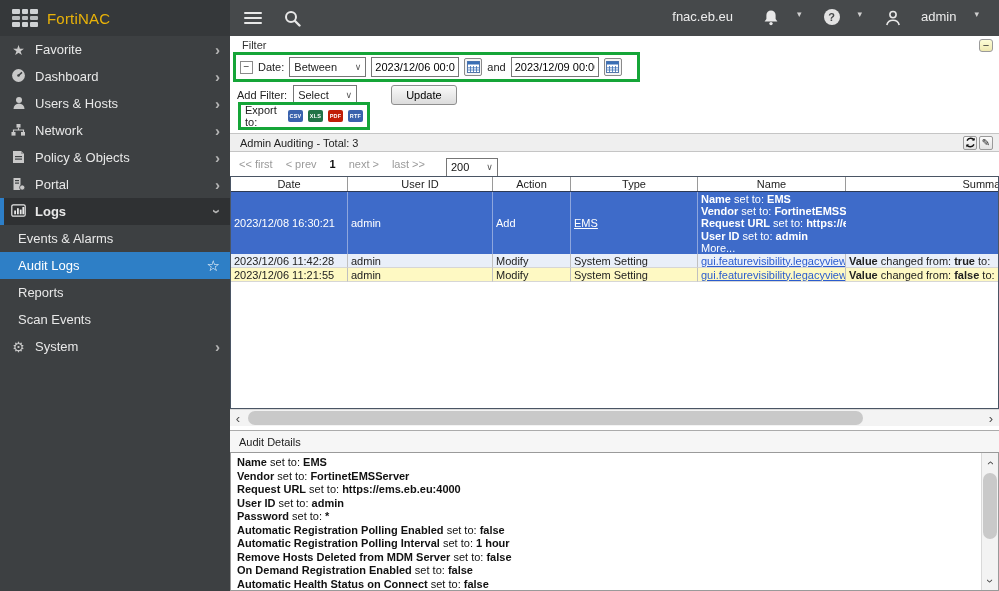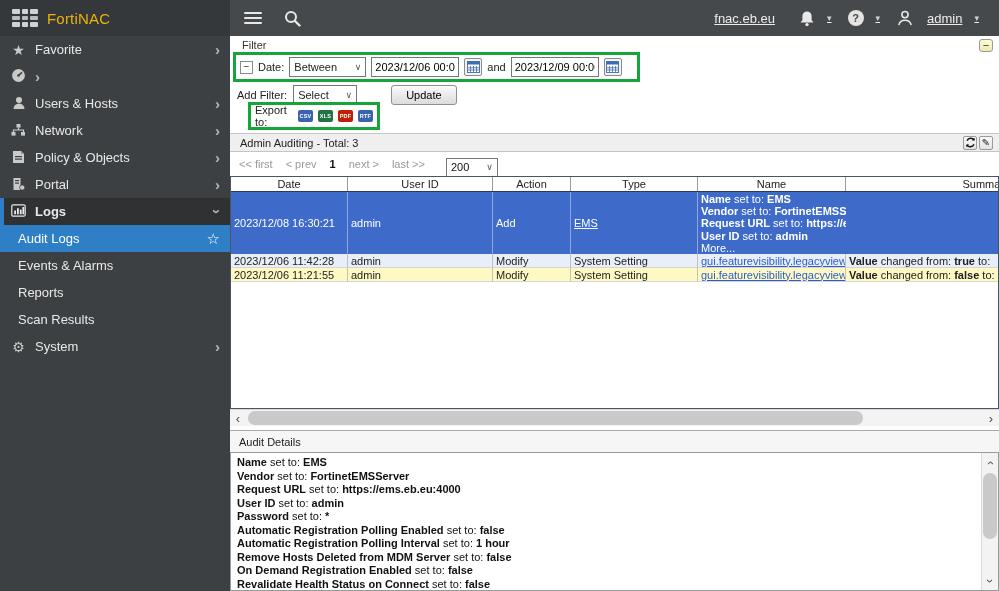--- a/index.html
+++ b/index.html
@@ -10,21 +10,21 @@
   
   .topbar{position:absolute;left:0;top:0;width:999px;height:36px;background:#46494b;display:flex;}
   .brand{width:230px;height:36px;background:#35383a;display:flex;align-items:center;padding-left:12px;gap:9px;flex:none;}
   .brand-name{color:#eab308;font-size:15px;letter-spacing:.2px;}
   .flogo{display:grid;grid-template-columns:8px 6px 8px;grid-template-rows:5px 4px 5px;gap:2px;}
   .flogo i{background:#cfd2d4;border-radius:1px;}
   .flogo i.mid{background:#b9bcbe;}
   .tb-main{flex:1;display:flex;align-items:center;padding:0 14px;gap:22px;color:#ececec;}
   .hamburger{width:18px;display:flex;flex-direction:column;gap:3px;cursor:pointer;}
   .hamburger i{height:2px;background:#e8e8e8;border-radius:1px;}
-  .tb-right{margin-left:auto;display:flex;align-items:center;gap:10px;text-decoration:underline;}
+  .tb-right{margin-left:auto;display:flex;align-items:flex-start;gap:16px;}
   .tb-host{font-size:13px;margin-right:14px;}
   .caret{font-size:9px;color:#cfcfcf;margin:0 6px 0 2px;}
   .helpcirc{width:16px;height:16px;border-radius:50%;background:#e3e3e3;color:#46494b;font-weight:bold;
     font-size:11px;display:flex;align-items:center;justify-content:center;}
   .tb-user{font-size:13px;margin-left:3px;}
   .icon-svg{display:block;}
 
   
   .sidebar{position:absolute;left:0;top:36px;width:230px;height:555px;background:#3d4042;color:#e8e8e8;}
   .nav-item{height:27px;display:flex;align-items:center;padding:0 10px 0 10px;font-size:13px;cursor:pointer;}
@@ -39,21 +39,21 @@
   .star-out{color:#fff;font-size:15px;}
 
   
   .content{position:absolute;left:230px;top:36px;width:769px;height:555px;background:#fff;font-size:11px;}
   .filter-title{position:absolute;left:12px;top:3px;font-size:11px;color:#333;}
   .panel-collapse{position:absolute;right:6px;top:3px;width:14px;height:13px;border:1px solid #9a9a9a;border-radius:3px;
     background:linear-gradient(#fdfdd8,#efe9b0);display:flex;align-items:center;justify-content:center;
     font-size:11px;line-height:1;color:#333;cursor:pointer;}
   .annot{border:3px solid #15a538;position:absolute;display:flex;align-items:center;gap:5px;background:#fff;}
   .annot-date{left:3px;top:16px;width:407px;height:30px;padding:0 4px;}
-  .annot-export{left:18px;top:66px;width:132px;height:28px;padding:0 4px;}
+  .annot-export{left:8px;top:66px;width:132px;height:28px;padding:0 4px;}
   .sq-btn{width:13px;height:13px;border:1px solid #8a8a8a;background:#fff;display:flex;align-items:center;justify-content:center;
     font-size:10px;line-height:1;color:#333;flex:none;cursor:pointer;}
   .fsel{height:20px;border:1px solid #767676;background:#fff;display:flex;align-items:center;justify-content:space-between;
     padding:0 4px;cursor:pointer;flex:none;}
   .fsel .sarrow{color:#555;font-size:9px;margin-left:6px;}
   .sel-between{width:77px;}
   .sel-addfilter{width:64px;}
   .date-input{width:88px;height:20px;border:1px solid #767676;font-family:"Liberation Sans","DejaVu Sans",sans-serif;
     font-size:11px;padding:1px 3px;flex:none;}
   .cal-btn{width:18px;height:18px;border:1px solid #8a8a8a;border-radius:2px;background:#f4f4f4;
@@ -183,20 +183,21 @@
       <span class="nchev">›</span>
     </div>
     <div class="nav-item">
       <span class="nicon">
         <svg width="15" height="15" viewBox="0 0 15 15">
             <circle cx="7.5" cy="7.5" r="6.4" fill="#c9c9c9"></circle>
         <line x1="7.5" y1="7.5" x2="11" y2="4.4" stroke="#3d4042" stroke-width="1.6"></line>
             <circle cx="7.5" cy="7.5" r="1.3" fill="#3d4042"></circle>
           </svg>
       </span>
+      <span class="nlabel">Dashboard</span>
       <span class="nchev">›</span>
     </div>
     <div class="nav-item">
       <span class="nicon">
         <svg width="14" height="14" viewBox="0 0 14 14">
             <circle cx="7" cy="4" r="3" fill="#c9c9c9"></circle>
         <path d="M1.5 13 a5.5 5.5 0 0 1 11 0 z" fill="#c9c9c9"></path>
           </svg>
       </span>
       <span class="nlabel">Users &amp; Hosts</span>
@@ -244,32 +245,32 @@
             <rect x="0.8" y="0.8" width="13.4" height="11.4" rx="1.5" fill="none" stroke="#e8e8e8" stroke-width="1.2"></rect>
         <rect x="3.2" y="6.5" width="1.8" height="3.8" fill="#e8e8e8"></rect>
             <rect x="6" y="4.2" width="1.8" height="6.1" fill="#e8e8e8"></rect>
         <rect x="8.8" y="5.6" width="1.8" height="4.7" fill="#e8e8e8"></rect>
             <rect x="11.4" y="3" width="1.8" height="7.3" fill="#e8e8e8"></rect>
           </svg>
       </span>
       <span class="nlabel">Logs</span>
       <span class="nchev">›</span>
     </div>
+    <div class="nav-item nav-sub">
+      <span class="nlabel">Events &amp; Alarms</span>
+    </div>
     <div class="nav-item nav-sub selected">
       <span class="nlabel">Audit Logs</span>
       <span class="star-out">☆</span>
     </div>
     <div class="nav-item nav-sub">
-      <span class="nlabel">Events &amp; Alarms</span>
+      <span class="nlabel">Reports</span>
     </div>
     <div class="nav-item nav-sub">
-      <span class="nlabel">Reports</span>
-    </div>
-    <div class="nav-item nav-sub">
-      <span class="nlabel">Scan Results</span>
+      <span class="nlabel">Scan Events</span>
     </div>
     <div class="nav-item">
       <span class="nicon">⚙</span>
       <span class="nlabel">System</span>
       <span class="nchev">›</span>
     </div>
   </nav>
 
   <main class="content">
 
@@ -428,21 +429,21 @@
           <div><span class="b">Password</span><span> set to: </span><span class="v">*</span></div>
 
           <div><span class="b">Automatic Registration Polling Enabled</span><span> set to: </span><span class="v">false</span></div>
 
           <div><span class="b">Automatic Registration Polling Interval</span><span> set to: </span><span class="v">1 hour</span></div>
 
           <div><span class="b">Remove Hosts Deleted from MDM Server</span><span> set to: </span><span class="v">false</span></div>
 
           <div><span class="b">On Demand Registration Enabled</span><span> set to: </span><span class="v">false</span></div>
 
-          <div><span class="b">Revalidate Health Status on Connect</span><span> set to: </span><span class="v">false</span></div>
+          <div><span class="b">Automatic Health Status on Connect</span><span> set to: </span><span class="v">false</span></div>
         </div>
       <div class="vscroll">
         <span class="vs-arrow vs-up">
             <span>›</span>
           </span>
         <span class="vs-thumb"></span>
         <span class="vs-arrow vs-down">
             <span>›</span>
           </span>
       </div>

